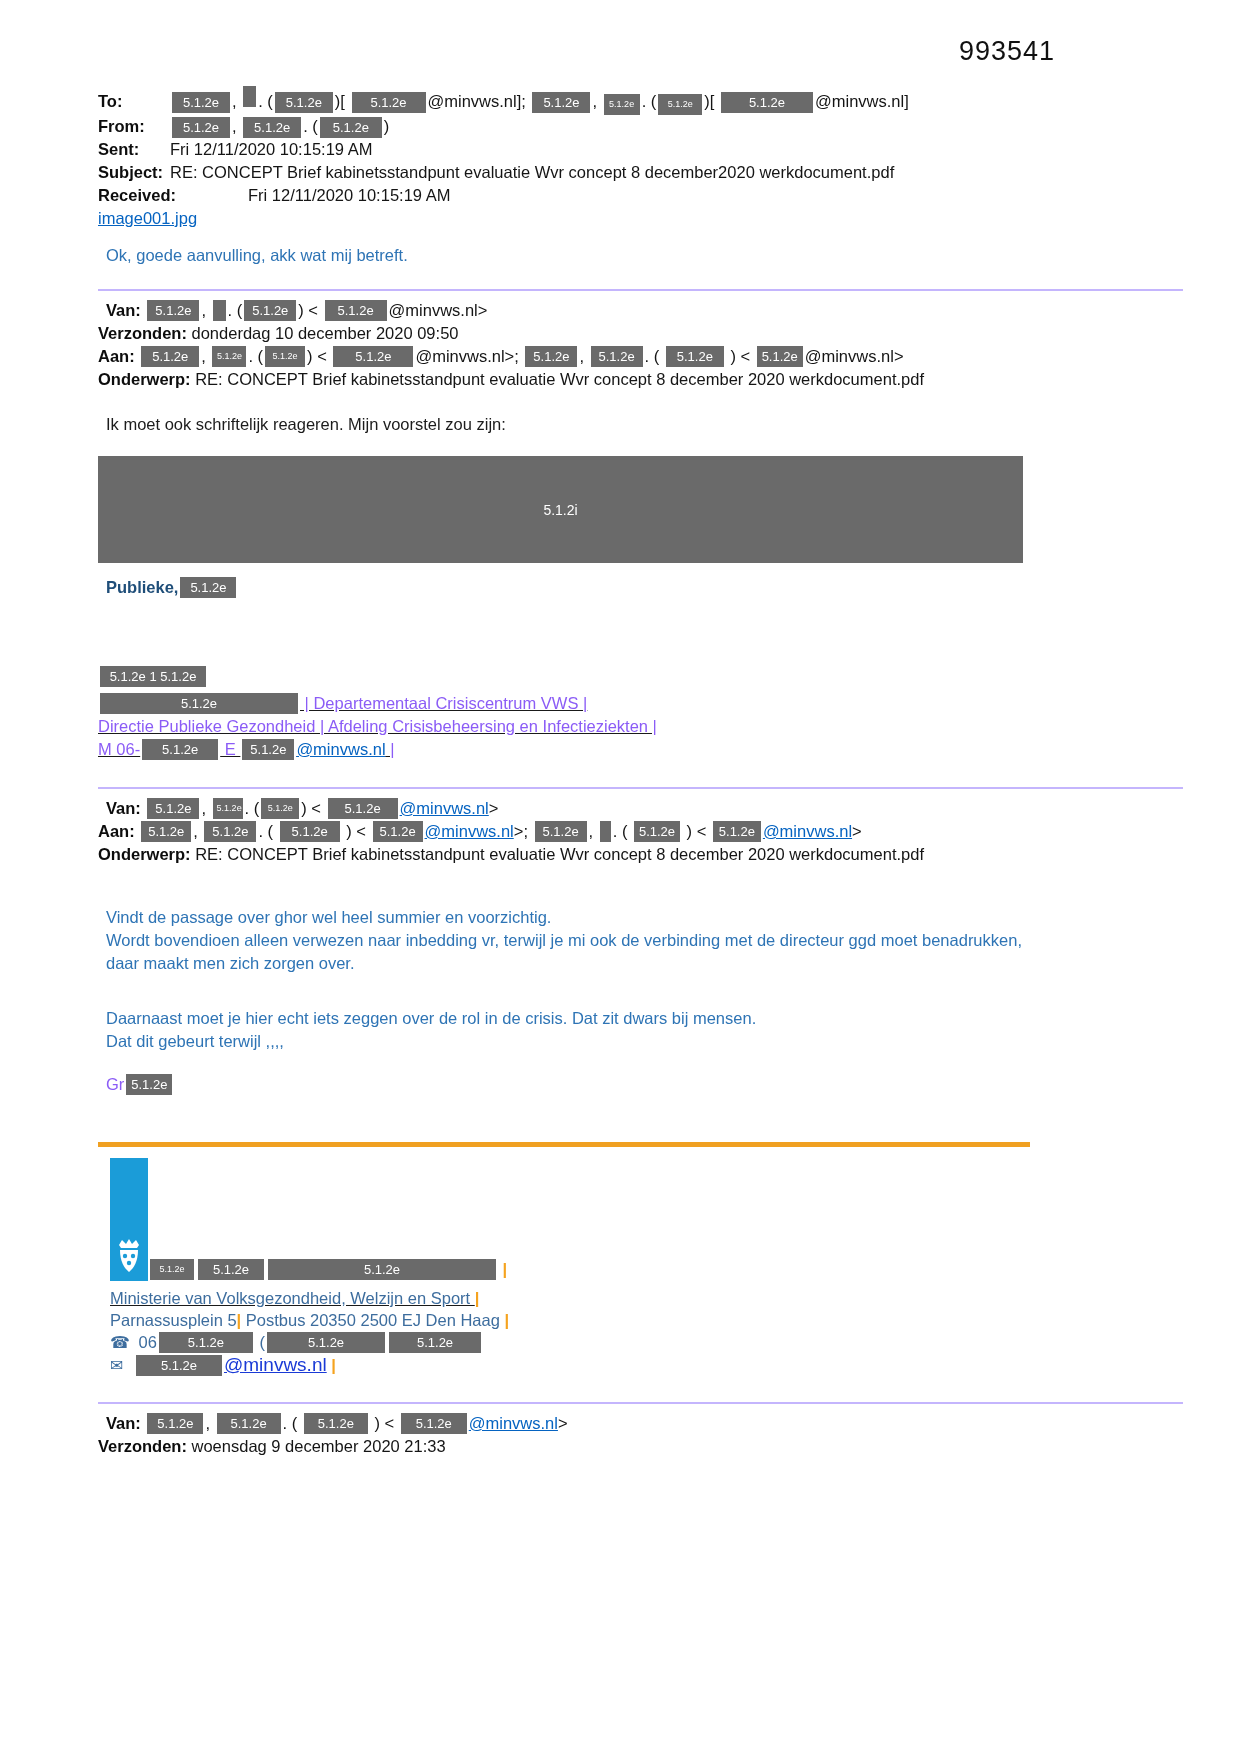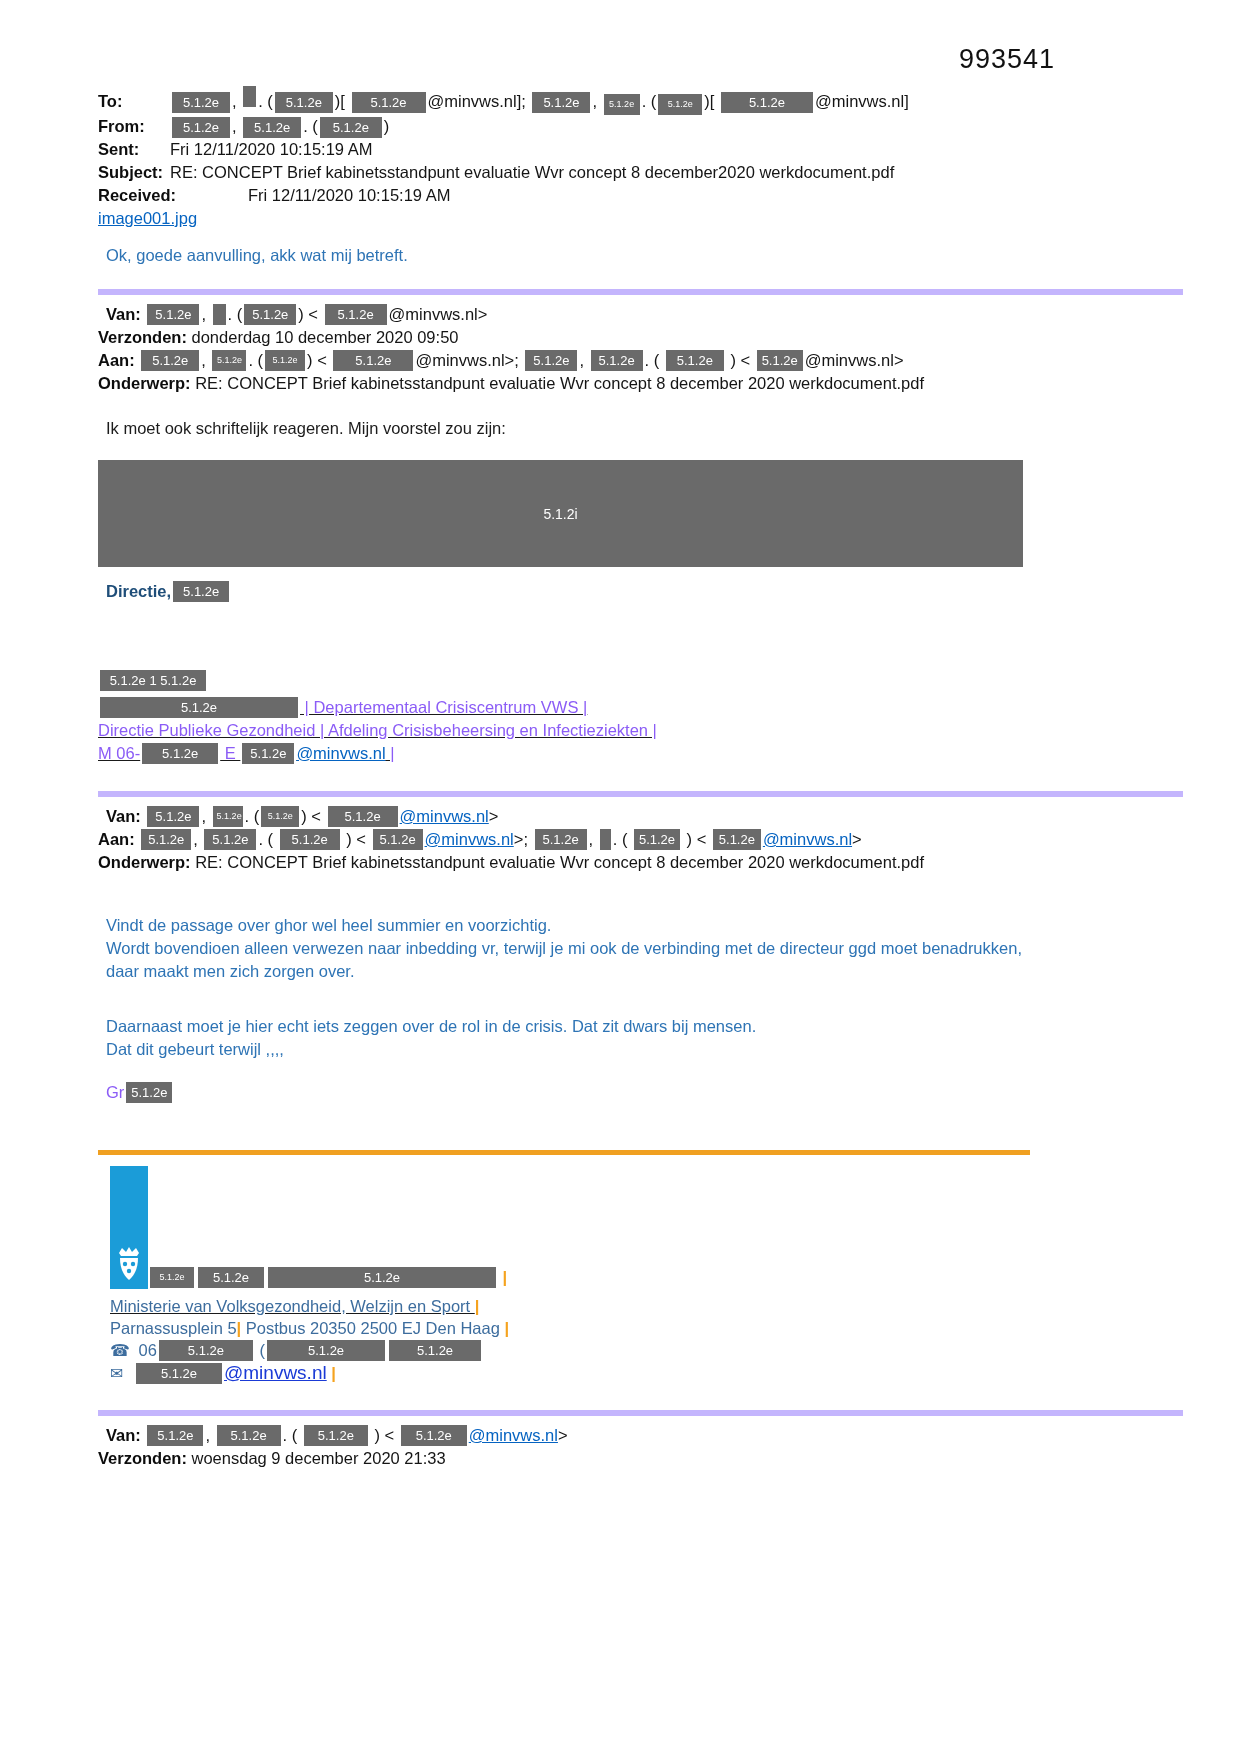--- a/index.html
+++ b/index.html
@@ -1,39 +1,39 @@
 <!DOCTYPE html>
 <html><head>
 <meta charset="utf-8">
 <style>
   html,body{margin:0;padding:0;background:#ffffff;}
   .page{position:relative;width:1241px;height:1754px;background:#ffffff;overflow:hidden;
         font-family:"Liberation Sans","DejaVu Sans",sans-serif;color:#1a1a1a;}
-  .pagenum{position:absolute;top:44px;right:186px;font-size:27px;color:#111;letter-spacing:1px;}
+  .pagenum{position:absolute;top:36px;right:186px;font-size:27px;color:#111;letter-spacing:1px;}
   .content{position:absolute;left:98px;top:86px;width:1085px;}
   .row{font-size:16.5px;line-height:23px;white-space:pre-wrap;color:#151515;}
   .hrow{display:flex;align-items:baseline;}
   .lbl{font-weight:bold;color:#0d0d0d;display:inline-block;flex:0 0 auto;}
   .sp{display:inline-block;}
   .tx,.t{color:#151515;}
   .bl{color:#8b5cf6;}
   .bl2{color:#3d6d9e;}
   .op{color:#f5a31f;font-weight:bold;}
   .nv{color:#1f4e79;font-weight:bold;}
   .box{display:inline-block;background:#6a6a6a;color:#ffffff;font-size:13px;line-height:21px;
        height:21px;padding:0 4px;margin:0 2px;text-align:center;vertical-align:-5px;
        box-sizing:border-box;overflow:hidden;}
   .box.sm{font-size:9px;}
   .lnk{color:#0563c1;text-decoration:underline;}
   .lnk2{color:#1a3ad6;text-decoration:underline;font-size:19px;}
   .icn{color:#3d6d9e;display:inline-block;width:24px;font-size:16px;}
   .para{font-size:16.5px;line-height:23px;white-space:pre-wrap;}
   .blue-p{color:#2e74b5;}
   .black-p{color:#1c1c1c;}
-  .qblock{border-top:6px solid #c4b5fd;padding-top:8px;}
+  .qblock{border-top:2px solid #c4b5fd;padding-top:8px;}
   .redact-big{width:925px;height:107px;background:#6a6a6a;color:#ffffff;display:flex;
               align-items:center;justify-content:center;font-size:14px;}
   .orange-rule{width:932px;height:5px;background:#f0a021;border:0;margin:0;}
   .logo-sec{position:relative;}
   .logo-bar{position:absolute;left:12px;top:0;width:38px;height:123px;background:#1b9cd8;}
   .logo-bar svg{position:absolute;left:4px;bottom:4px;}
   .sig2row{font-size:16.5px;line-height:22px;white-space:pre-wrap;}
   .mt4{margin-top:4px;} 
 </style>
 </head>
@@ -61,21 +61,21 @@
       <div class="row"><span class="lbl">Aan: </span><span class="box" style="width: 58px; display: inline-block;">5.1.2e</span><span class="t">, </span><span class="box sm" style="width: 34px; display: inline-block;">5.1.2e</span><span class="t">. (</span><span class="box sm" style="width: 40px; display: inline-block;">5.1.2e</span><span class="t">) &lt; </span><span class="box" style="width: 80px; display: inline-block;">5.1.2e</span><span class="t">@minvws.nl&gt;; </span><span class="box" style="width: 52px; display: inline-block;">5.1.2e</span><span class="t">, </span><span class="box" style="width: 52px; display: inline-block;">5.1.2e</span><span class="t">. ( </span><span class="box" style="width: 58px; display: inline-block;">5.1.2e</span><span class="t"> ) &lt; </span><span class="box" style="width: 46px; display: inline-block;">5.1.2e</span><span class="t">@minvws.nl&gt;</span></div>
       <div class="row"><span class="lbl">Onderwerp: </span><span class="t">RE: CONCEPT Brief kabinetsstandpunt evaluatie Wvr concept 8 december 2020 werkdocument.pdf</span></div>
     </div>
 
     <div class="para black-p" style="margin:22px 0 0 8px;">Ik moet ook schriftelijk reageren. Mijn voorstel zou zijn:</div>
 
     <div class="redact-big" style="margin-top:20px;">
       <span>5.1.2i</span>
     </div>
 
-    <div class="row" style="margin:13px 0 0 8px;"><span class="nv">Directie,</span><span class="box" style="width: 56px; display: inline-block;">5.1.2e</span></div>
+    <div class="row" style="margin:13px 0 0 8px;"><span class="nv">Publieke,</span><span class="box" style="width: 56px; display: inline-block;">5.1.2e</span></div>
 
     <div style="margin-top:66px;text-decoration:underline;">
       <div class="row"><span class="box" style="width: 106px; display: inline-block;">5.1.2e 1 5.1.2e</span></div>
       <div class="row mt4"><span class="box" style="width: 198px; display: inline-block;">5.1.2e</span><span class="bl"> | Departementaal Crisiscentrum VWS |</span></div>
       <div class="row"><span class="bl">Directie Publieke Gezondheid | Afdeling Crisisbeheersing en Infectieziekten |</span></div>
       <div class="row"><span class="bl">M 06-</span><span class="box" style="width: 76px; display: inline-block;">5.1.2e</span><span class="bl"> E </span><span class="box" style="width: 52px; display: inline-block;">5.1.2e</span><a href="#" class="lnk">@minvws.nl</a><span class="bl"> |</span></div>
     </div>
 
     <div class="qblock" style="margin-top:26px;">
       <div class="row" style="margin-left:8px;"><span class="lbl">Van: </span><span class="box" style="width: 52px; display: inline-block;">5.1.2e</span><span class="t">, </span><span class="box sm" style="width: 30px; display: inline-block;">5.1.2e</span><span class="t">. (</span><span class="box sm" style="width: 38px; display: inline-block;">5.1.2e</span><span class="t">) &lt; </span><span class="box" style="width: 70px; display: inline-block;">5.1.2e</span><a href="#" class="lnk">@minvws.nl</a><span class="t">&gt;</span></div>

